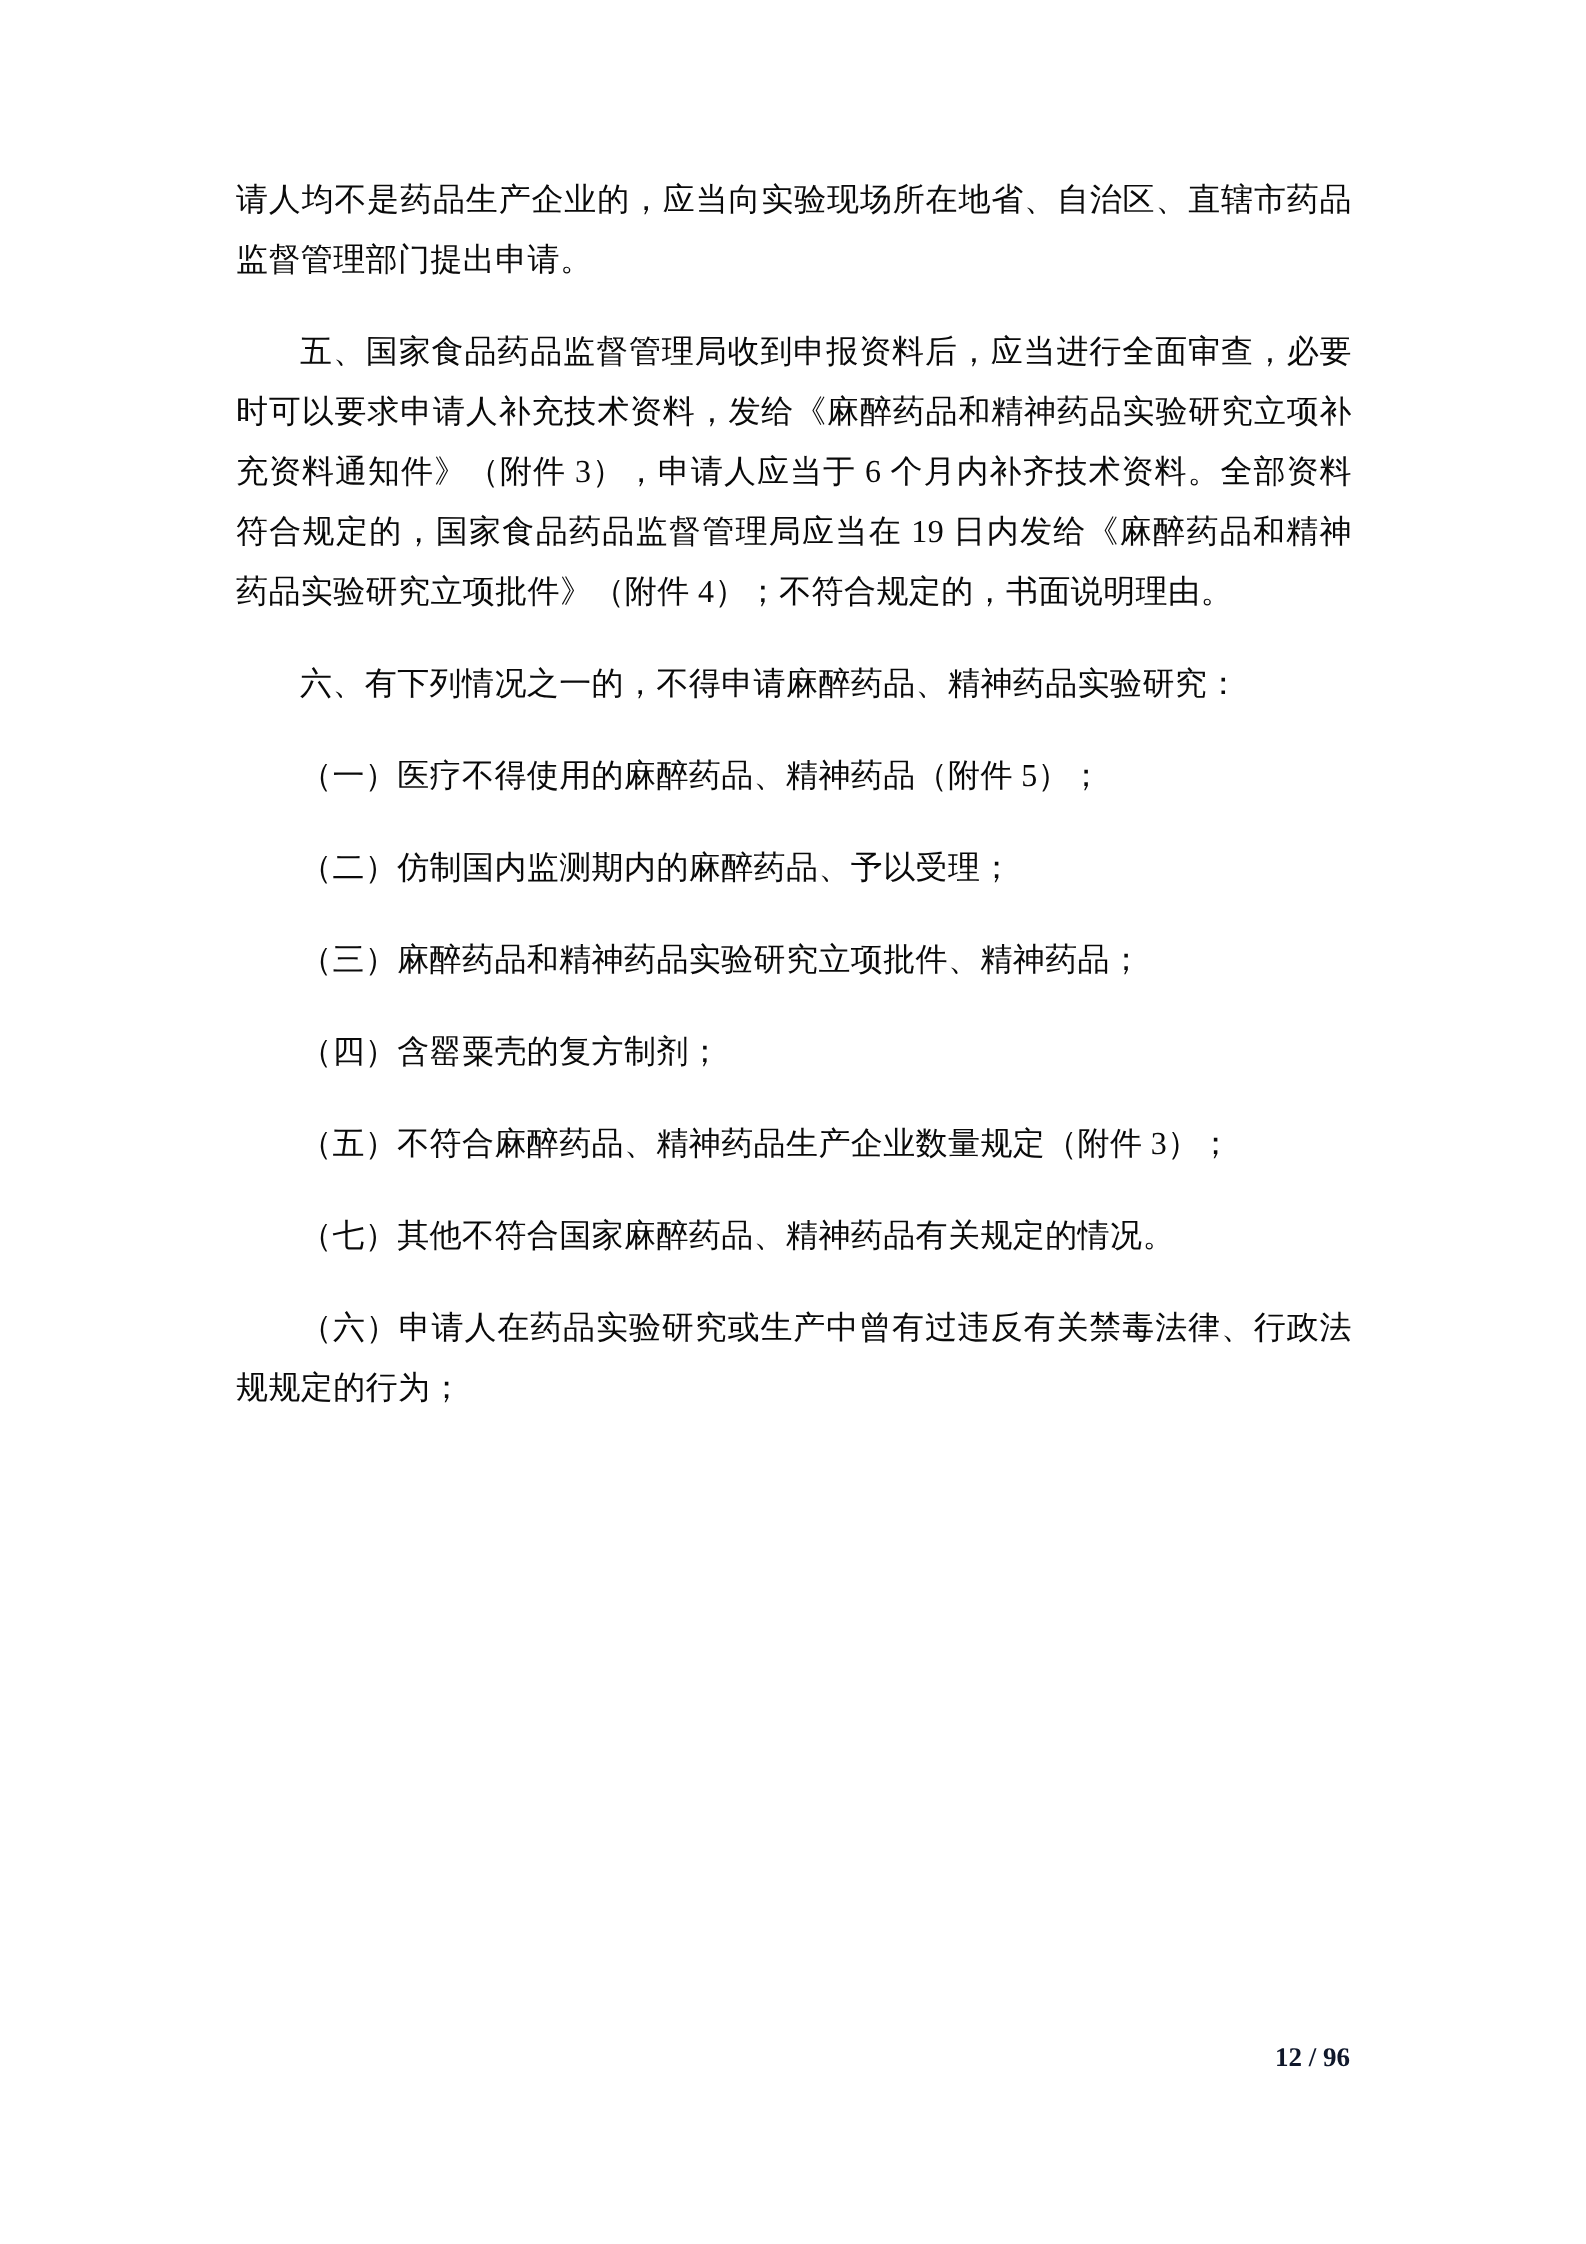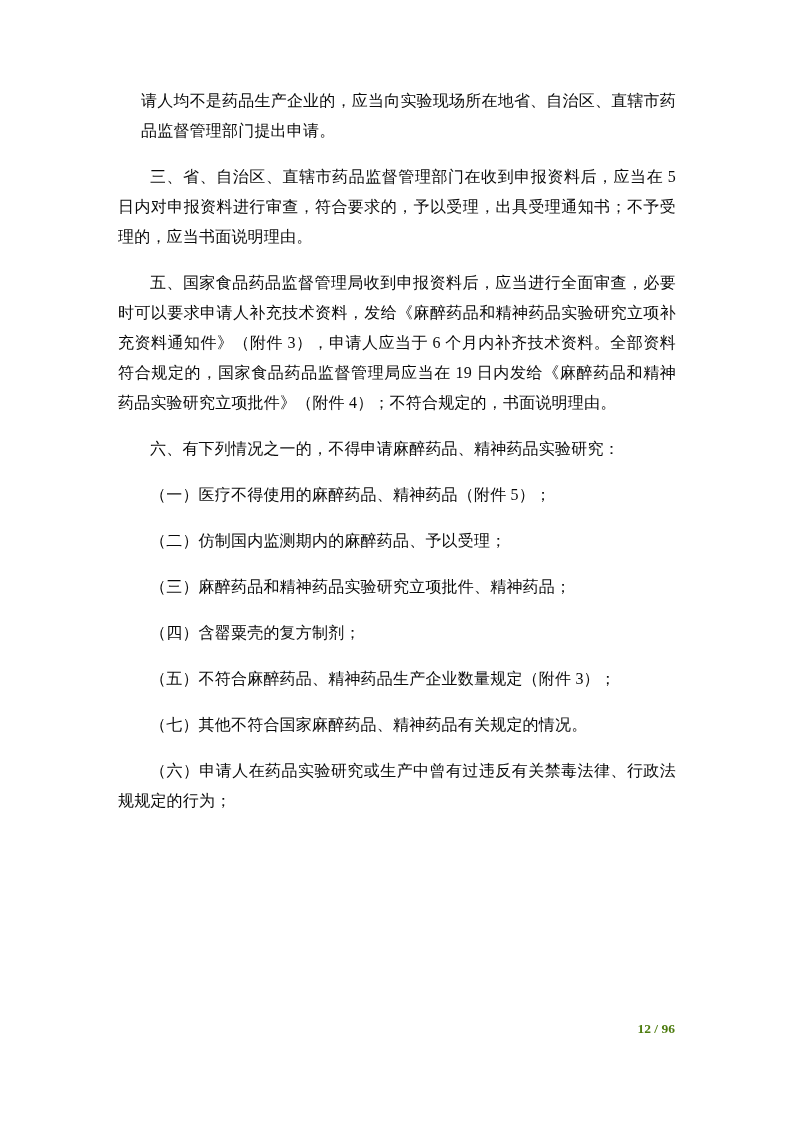--- a/index.html
+++ b/index.html
@@ -28,39 +28,37 @@
     font-size: 16px;
     line-height: 30px;
     text-align: justify;
     text-justify: inter-ideograph;
     text-indent: 2em;
     letter-spacing: 0.2px;
     word-break: break-all;
   }
   .para.no-indent {
     text-indent: 0;
-    margin-left: 23px;
   }
   .footer {
     position: absolute;
     top: 1021px;
     right: 118px;
     font-size: 13.5px;
     font-weight: bold;
     font-family: "Liberation Serif", "DejaVu Serif", serif;
-    color: #4d7c0f;
+    color: #0f172a;
   }
 </style>
 </head>
 <body>
 
 <div class="page">
   <div class="content">
     <p class="para no-indent">请人均不是药品生产企业的，应当向实验现场所在地省、自治区、直辖市药品监督管理部门提出申请。</p>
-    <p class="para">三、省、自治区、直辖市药品监督管理部门在收到申报资料后，应当在 5 日内对申报资料进行审查，符合要求的，予以受理，出具受理通知书；不予受理的，应当书面说明理由。</p>
     <p class="para">五、国家食品药品监督管理局收到申报资料后，应当进行全面审查，必要时可以要求申请人补充技术资料，发给《麻醉药品和精神药品实验研究立项补充资料通知件》（附件 3），申请人应当于 6 个月内补齐技术资料。全部资料符合规定的，国家食品药品监督管理局应当在 19 日内发给《麻醉药品和精神药品实验研究立项批件》（附件 4）；不符合规定的，书面说明理由。</p>
     <p class="para">六、有下列情况之一的，不得申请麻醉药品、精神药品实验研究：</p>
     <p class="para">（一）医疗不得使用的麻醉药品、精神药品（附件 5）；</p>
     <p class="para">（二）仿制国内监测期内的麻醉药品、予以受理；</p>
     <p class="para">（三）麻醉药品和精神药品实验研究立项批件、精神药品；</p>
     <p class="para">（四）含罂粟壳的复方制剂；</p>
     <p class="para">（五）不符合麻醉药品、精神药品生产企业数量规定（附件 3）；</p>
     <p class="para">（七）其他不符合国家麻醉药品、精神药品有关规定的情况。</p>
     <p class="para">（六）申请人在药品实验研究或生产中曾有过违反有关禁毒法律、行政法规规定的行为；</p>
   </div>

